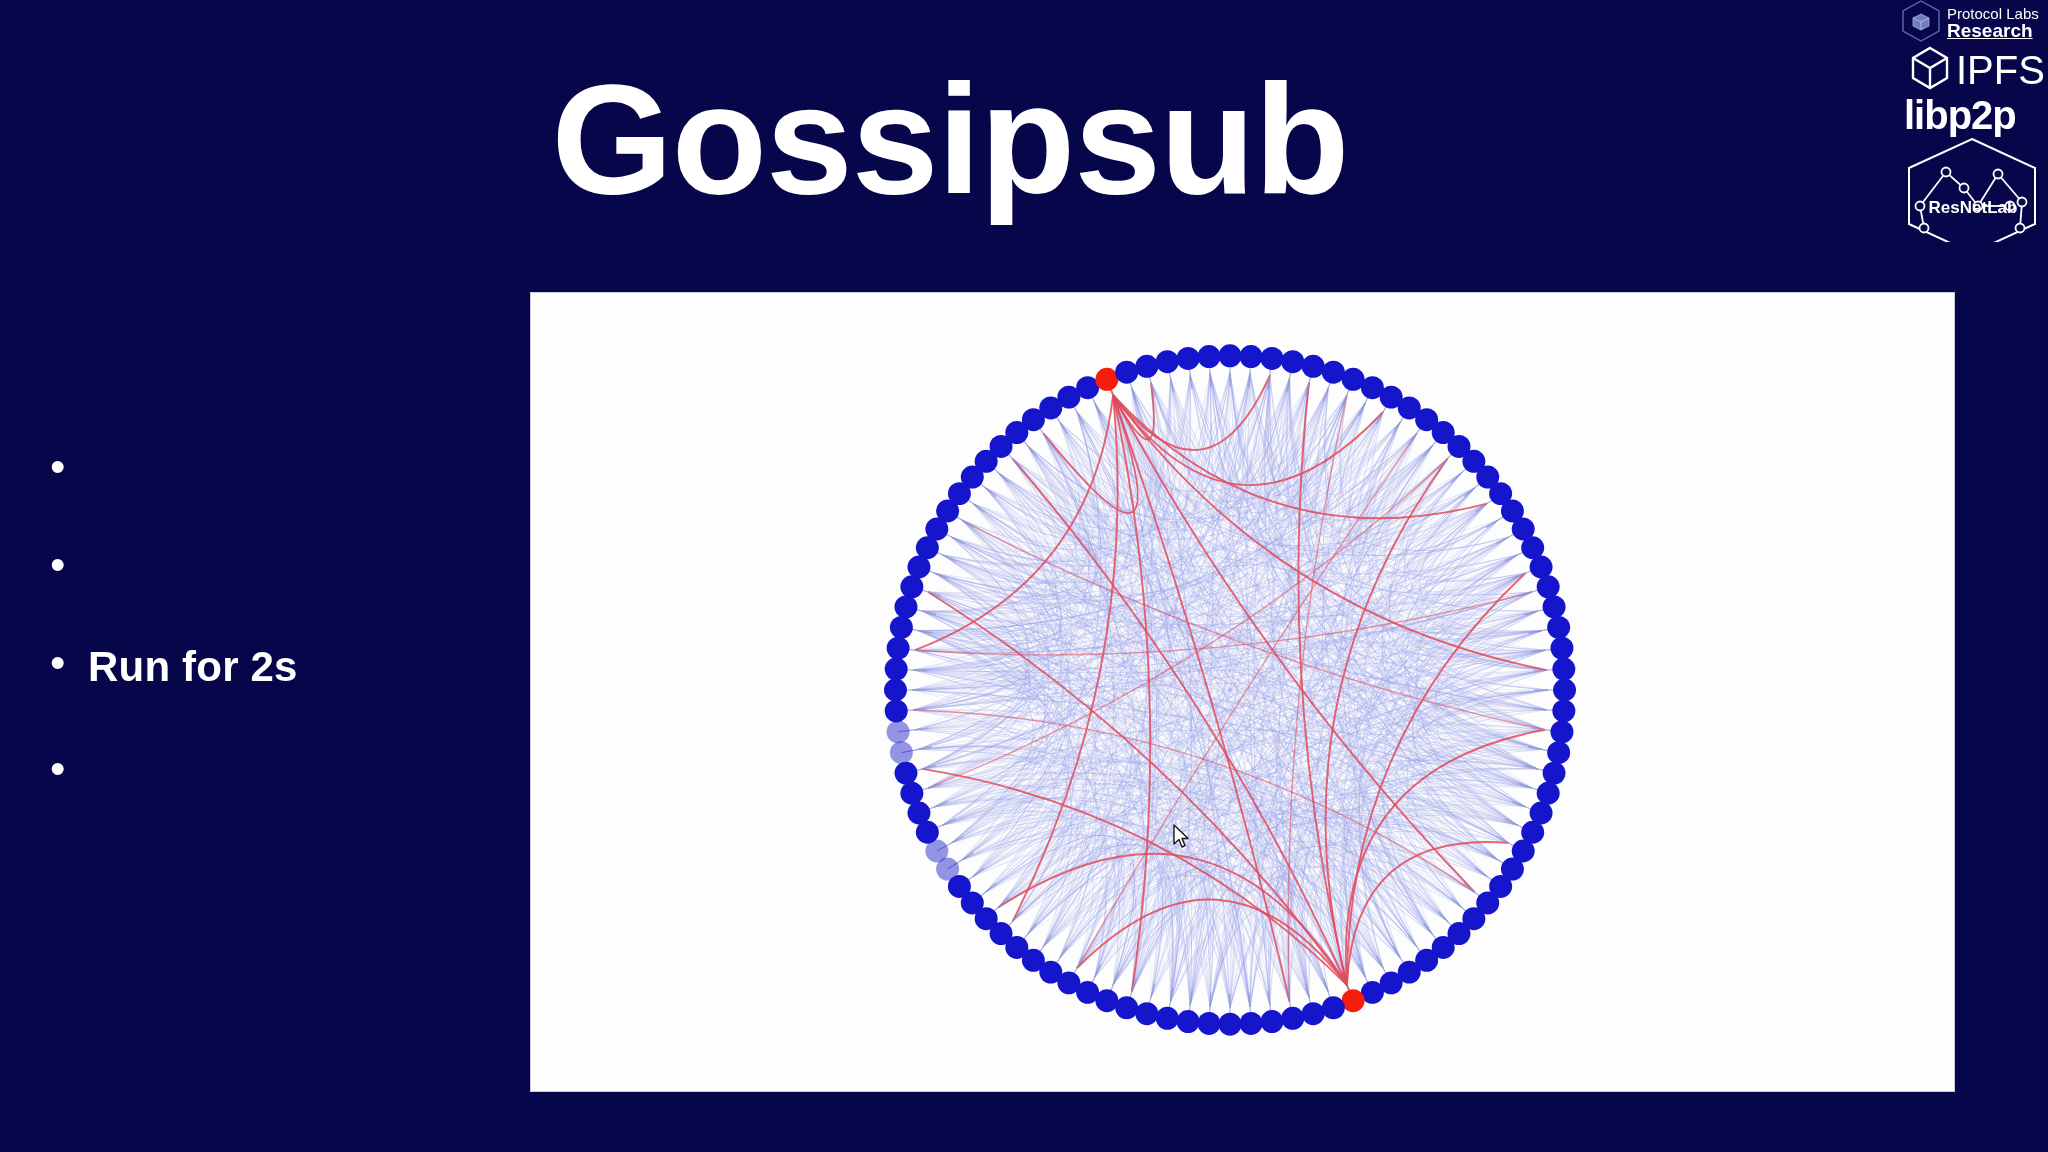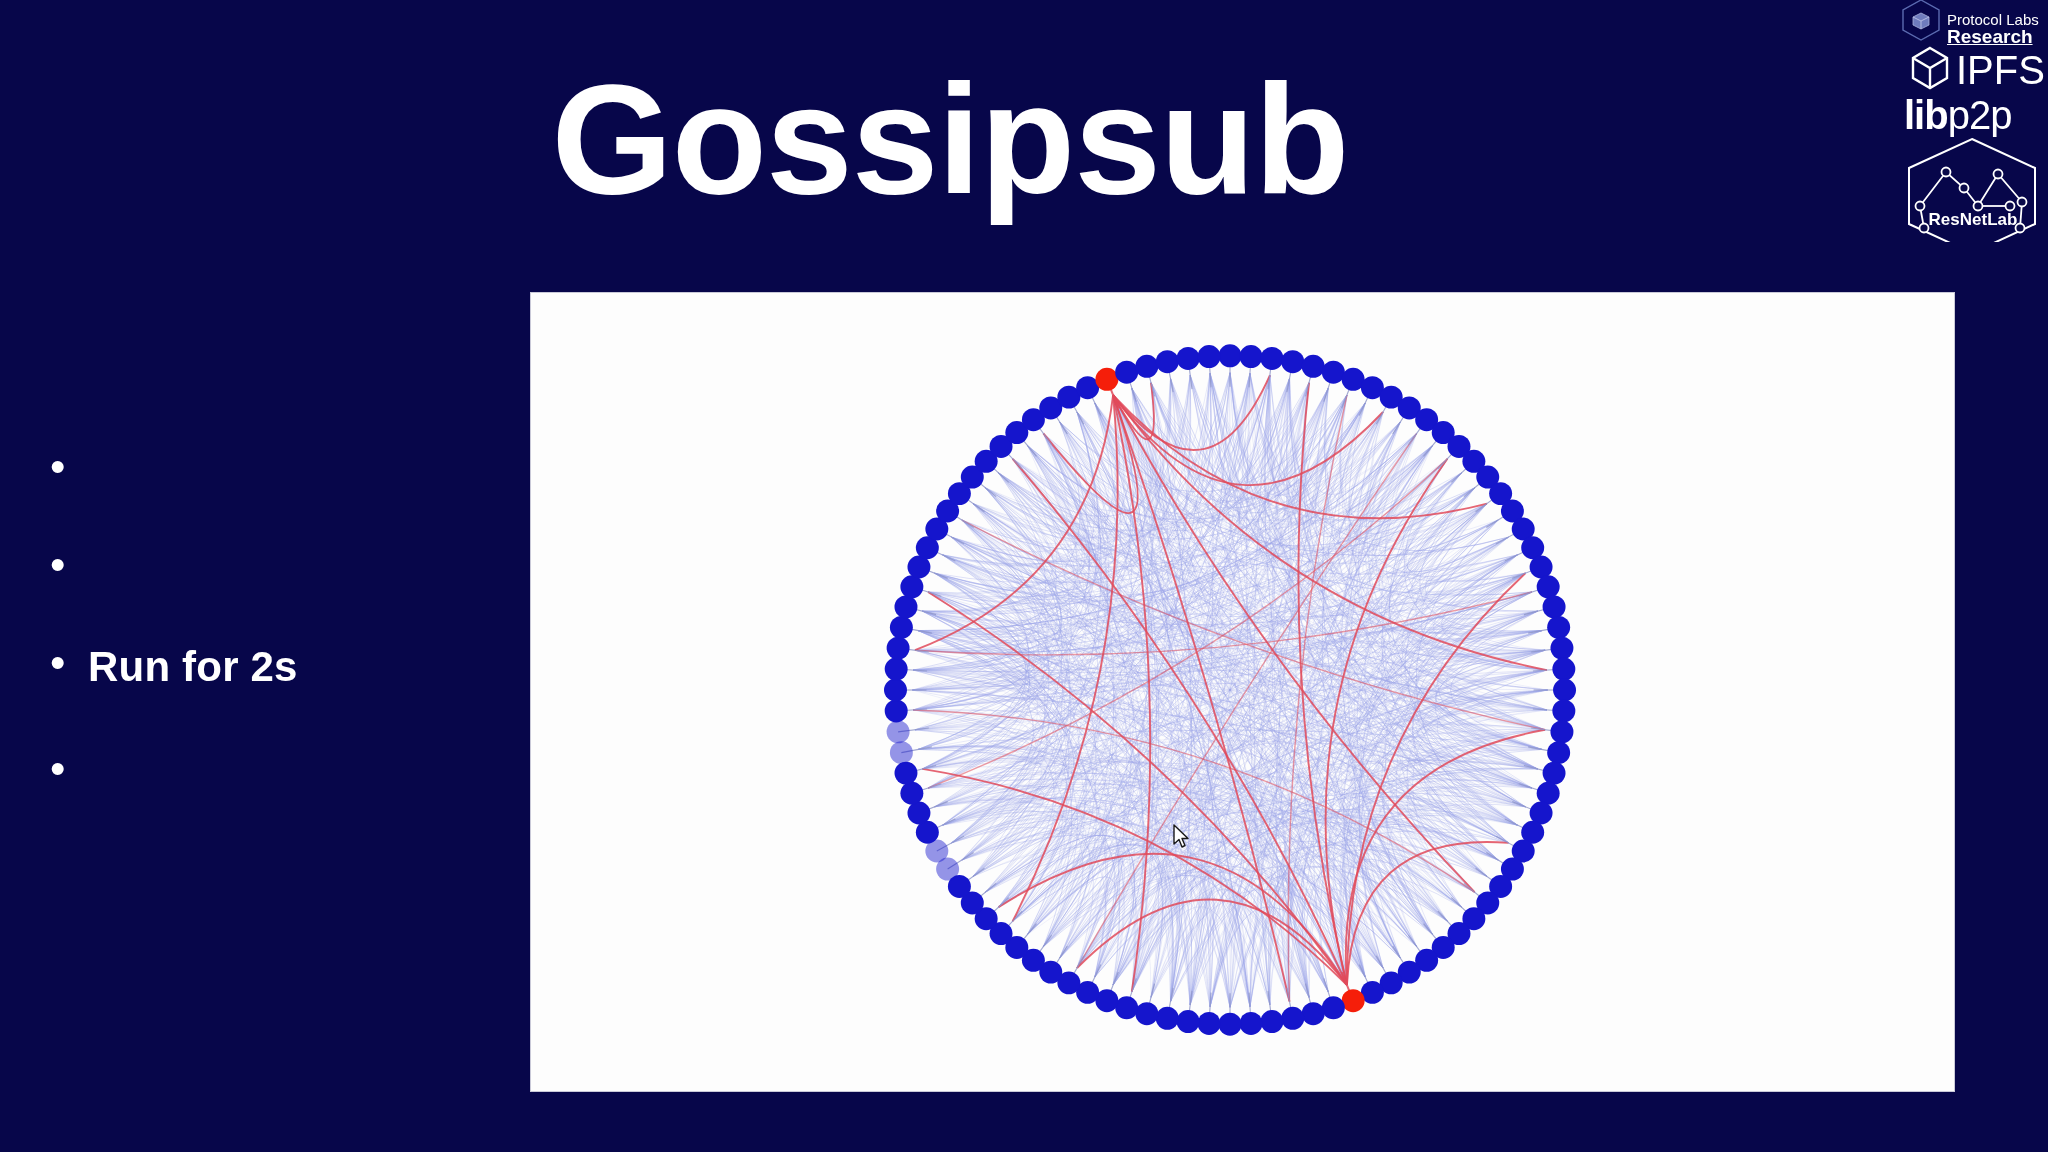--- a/index.html
+++ b/index.html
@@ -67,21 +67,21 @@
   #logos {
     position: absolute;
     right: 0px;
     top: 0px;
     width: 150px;
   }
   .logo-block { position: relative; }
 
   .pl-logo {
     display: flex;
-    align-items: flex-end;
+    align-items: center;
     height: 46px;
     padding-left: 2px;
   }
   .pl-hex { flex: 0 0 auto; }
   .pl-words {
     margin-left: 5px;
     color: #ffffff;
     line-height: 1.0;
   }
   .pl-words .l1 { font-size: 15px; font-weight: normal; white-space: nowrap; }
@@ -108,38 +108,37 @@
     display: flex;
     align-items: center;
   }
   .libp2p-text {
     color: #ffffff;
     font-size: 40px;
     line-height: 1;
     letter-spacing: -1px;
   }
   .libp2p-text .bold { font-weight: bold; }
-  .libp2p-text .light { font-weight: normal; }
+  .libp2p-text .light { font-weight: bold; }
 
   .resnet-logo {
     position: relative;
     height: 106px;
     padding-left: 4px;
   }
   .resnet-label {
     position: absolute;
     left: 0;
     right: 0;
     top: 62px;
     text-align: center;
     color: #ffffff;
     font-size: 17px;
     font-weight: bold;
     letter-spacing: 0px;
-    margin-top: 12px;
   }
 
   
   #viz-panel {
     position: absolute;
     left: 530px;
     top: 292px;
     width: 1425px;
     height: 800px;
     background: #fdfdfd;

